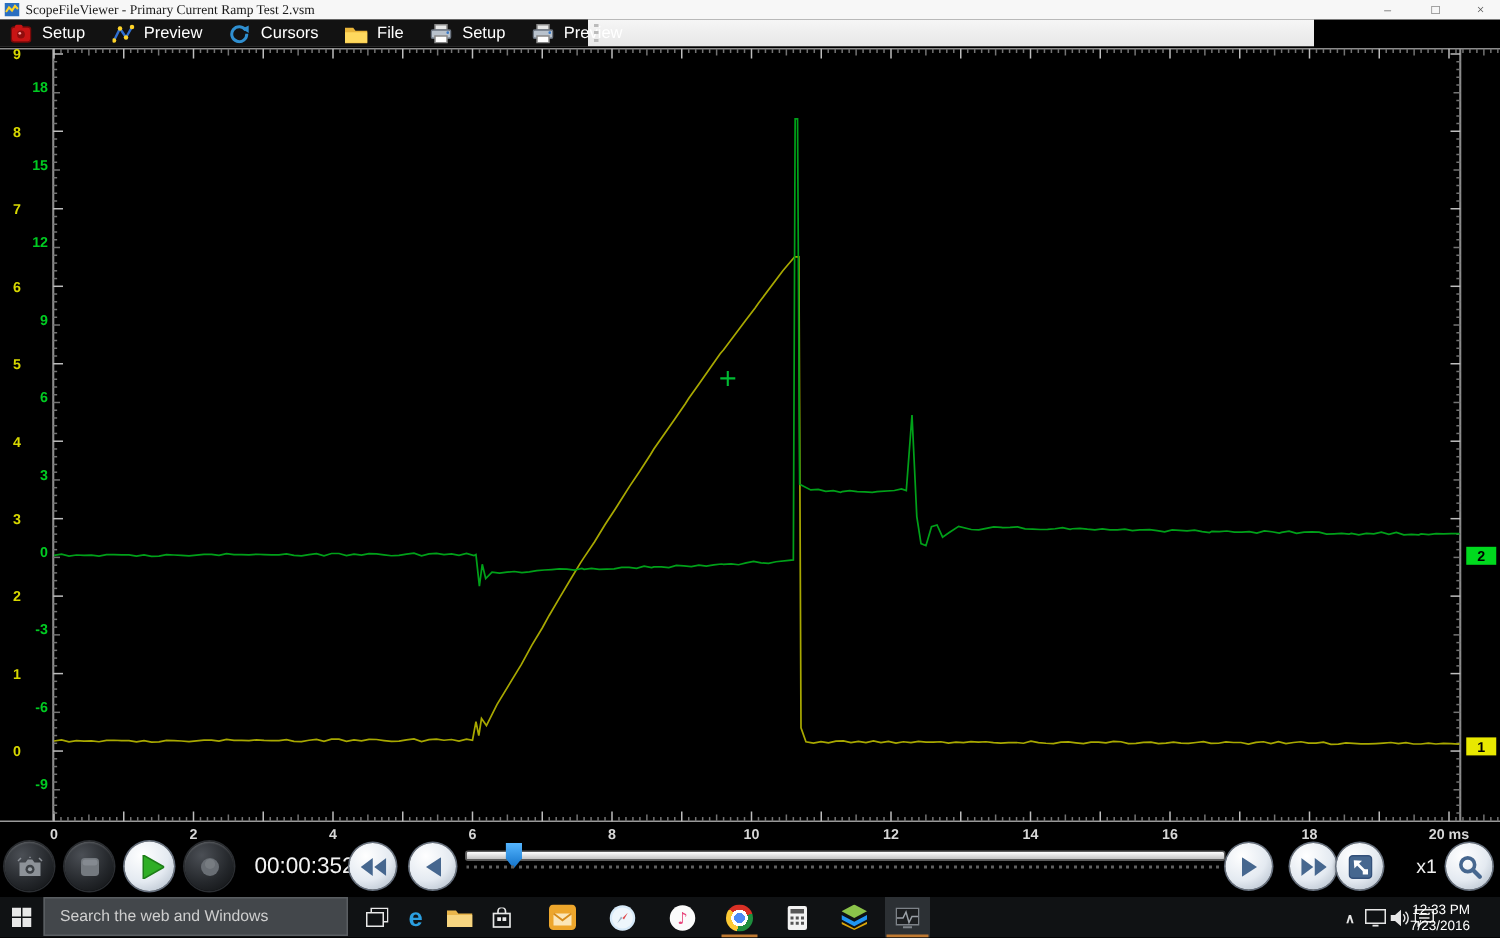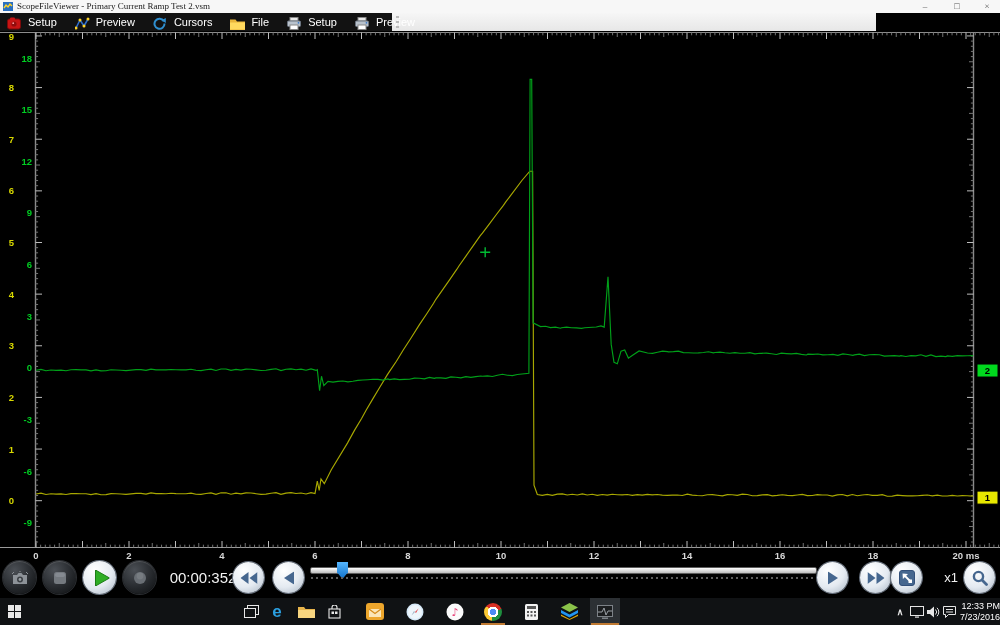--- a/index.html
+++ b/index.html
@@ -42,21 +42,21 @@
   #slider-ticks{position:absolute;left:311px;top:17px;width:504px;height:2px;
         background:repeating-linear-gradient(90deg,#5e5e5e 0 2px,transparent 2px 5px);}
   
   #taskbar{position:absolute;left:0;top:598px;width:1000px;height:27px;background:#101214;}
   .tk{position:absolute;top:0;height:27px;display:flex;align-items:center;justify-content:center;cursor:pointer;}
   #start{left:0;width:28px;}
   #searchbox{position:absolute;left:29px;top:0;width:203px;height:26px;background:#43474b;border:1px solid #5a5e62;box-sizing:border-box;display:flex;align-items:center;}
   #searchbox span{color:#cfcfcf;font-size:10.5px;margin-left:10px;white-space:nowrap;}
   .underline{position:absolute;bottom:0;height:2px;background:#c07a32;}
   #app-scope.tk{background:#2c3034;}
-  #tray-clock{position:absolute;right:0;top:3px;text-align:right;color:#fff;font-size:9px;line-height:10.5px;cursor:default;}
+  #tray-clock{position:absolute;right:20px;top:3px;text-align:right;color:#fff;font-size:9px;line-height:10.5px;cursor:default;}
   .trayicon{position:absolute;top:0;height:27px;display:flex;align-items:center;justify-content:center;cursor:pointer;}
   #chev{left:893px;width:14px;color:#e6e6e6;font-size:9px;font-weight:bold;}
 </style>
 </head>
 <body>
 
 <div id="titlebar">
   <svg id="title-icon" viewBox="0 0 10 9">
     <rect x="0" y="0" width="10" height="9" fill="#2a6fc0"></rect>
     <polyline points="1,6 3,3 5,5 7,2 9,4" stroke="#ffd428" stroke-width="1.4" fill="none"></polyline>
@@ -866,20 +866,23 @@
 
 <div id="taskbar">
   <div class="tk" id="start">
     <svg width="13" height="13" viewBox="0 0 13 13">
       <rect x="0" y="0" width="6" height="6" fill="#e8e8e8"></rect>
         <rect x="7" y="0" width="6" height="6" fill="#e8e8e8"></rect>
       <rect x="0" y="7" width="6" height="6" fill="#e8e8e8"></rect>
         <rect x="7" y="7" width="6" height="6" fill="#e8e8e8"></rect>
     </svg>
   </div>
+  <div id="searchbox">
+    <span>Search the web and Windows</span>
+  </div>
 
   <div class="tk" style="left:238px;width:26px">
     <svg width="15" height="13" viewBox="0 0 15 13">
       <rect x="3.5" y="0.5" width="11" height="9" fill="none" stroke="#e8e8e8"></rect>
       <rect x="0.5" y="3.5" width="11" height="9" fill="#101214" stroke="#e8e8e8"></rect>
     </svg>
   </div>
   <div class="tk" style="left:264px;width:26px;color:#2b9fe0;font-size:17px;font-weight:bold">e</div>
   <div class="tk" style="left:293px;width:26px">
     <svg width="17" height="13" viewBox="0 0 17 13">

